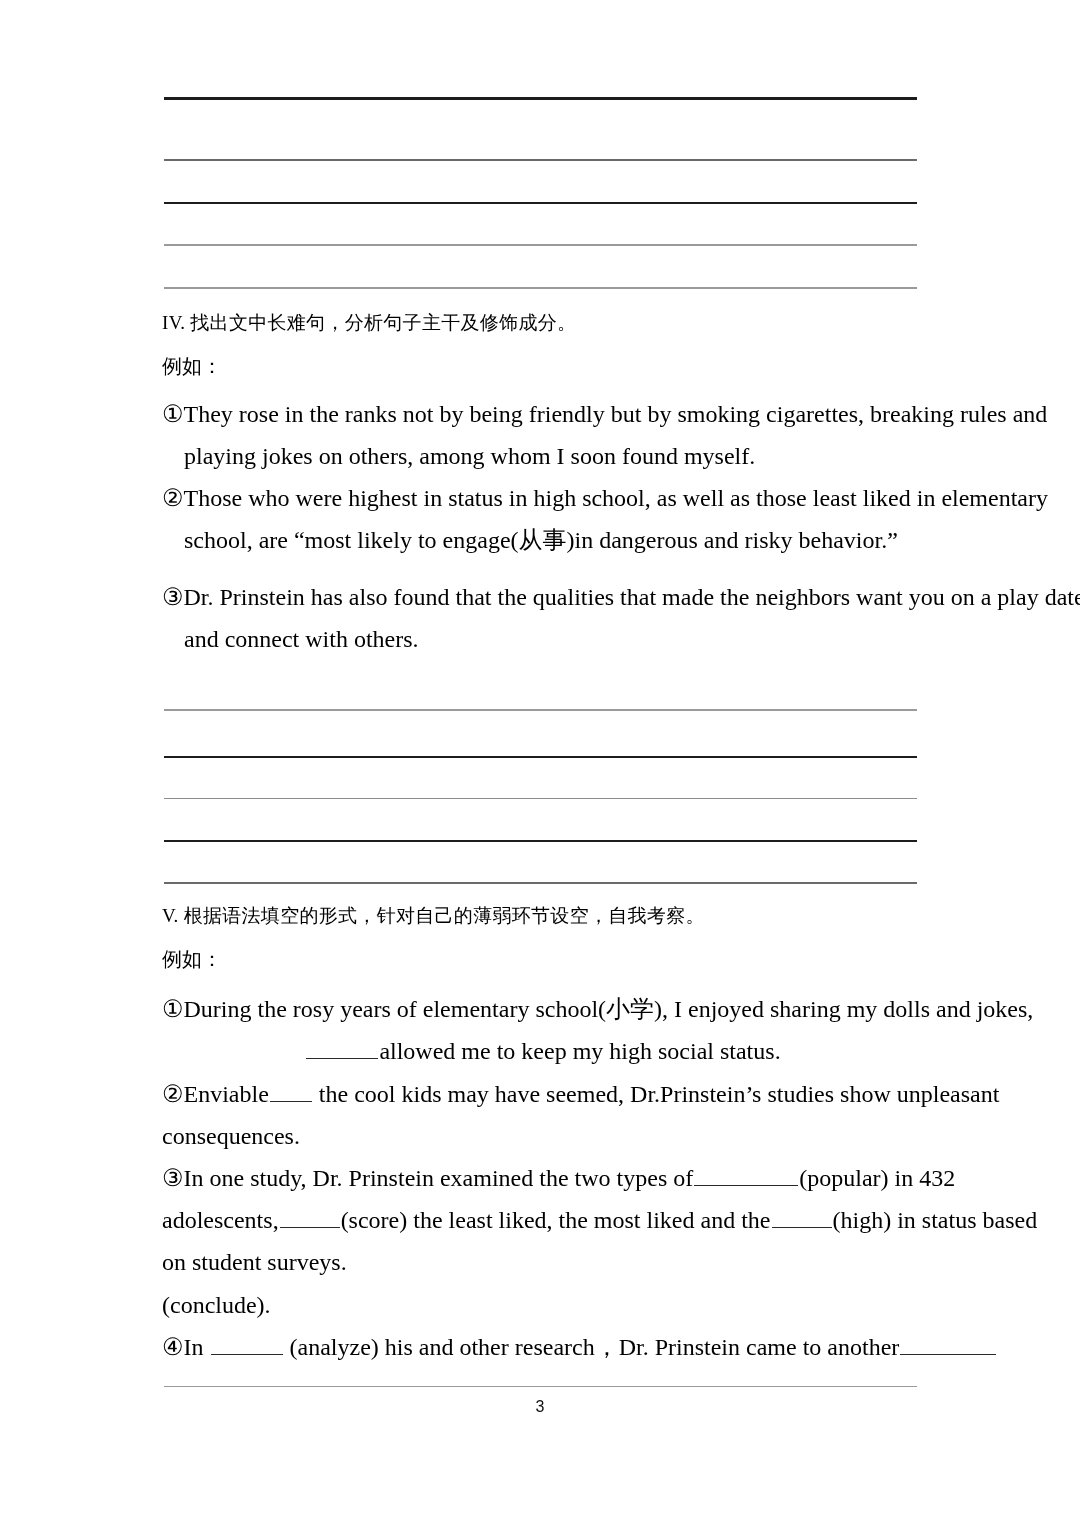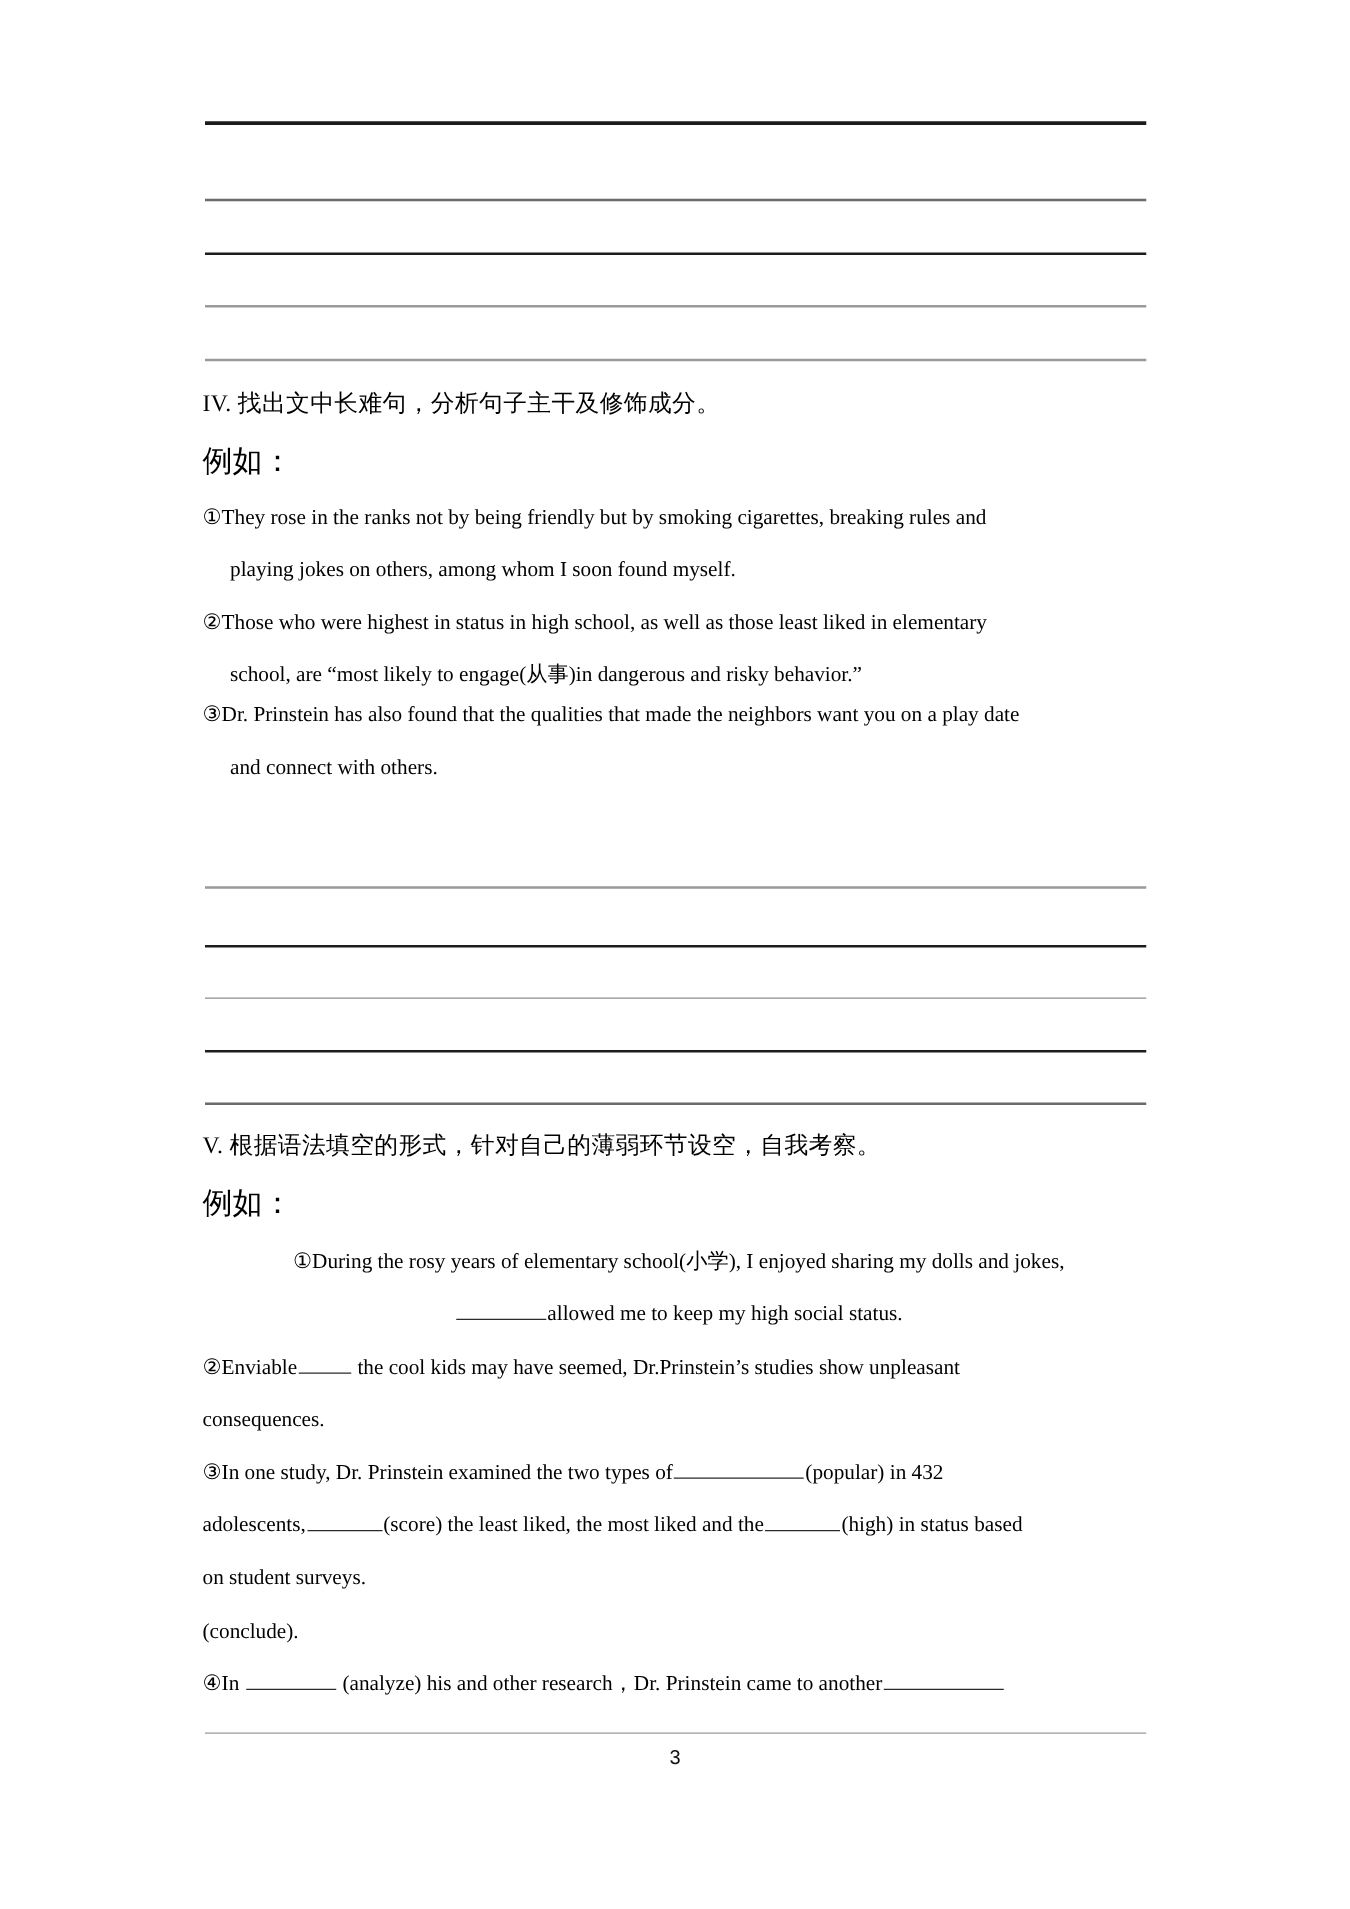--- a/index.html
+++ b/index.html
@@ -55,29 +55,29 @@
     position: absolute;
     left: 0;
     font-size: 19px;
     letter-spacing: 0.3px;
     white-space: nowrap;
   }
 
   .eg {
     position: absolute;
     left: 0;
+    font-size: 20px;
+    white-space: nowrap;
+  }
+
+  .item {
+    position: absolute;
+    left: 0;
+    width: 762px;
     font-size: 24px;
-    white-space: nowrap;
-  }
-
-  .item {
-    position: absolute;
-    left: 0;
-    width: 762px;
-    font-size: 17px;
     line-height: 42px;
   }
   .item .ln {
     display: block;
     white-space: nowrap;
   }
   .item .ln.ind {
     padding-left: 22px;
   }
 
@@ -144,21 +144,21 @@
 
     <div class="item" style="top:477px;">
       <span class="ln">
         <span>②</span><span>Those who were highest in status in high school, as well as those least liked in elementary</span>
       </span>
       <span class="ln ind">
         <span>school, are “most likely to engage(从事)in dangerous and risky behavior.”</span>
       </span>
     </div>
 
-    <div class="item" style="top:551px;">
+    <div class="item" style="top:576px;">
       <span class="ln">
         <span>③</span><span>Dr. Prinstein has also found that the qualities that made the neighbors want you on a play date</span>
       </span>
       <span class="ln ind">
         <span>and connect with others.</span>
       </span>
     </div>
   </div>
 
   <div class="rule-block" style="top:0;">

